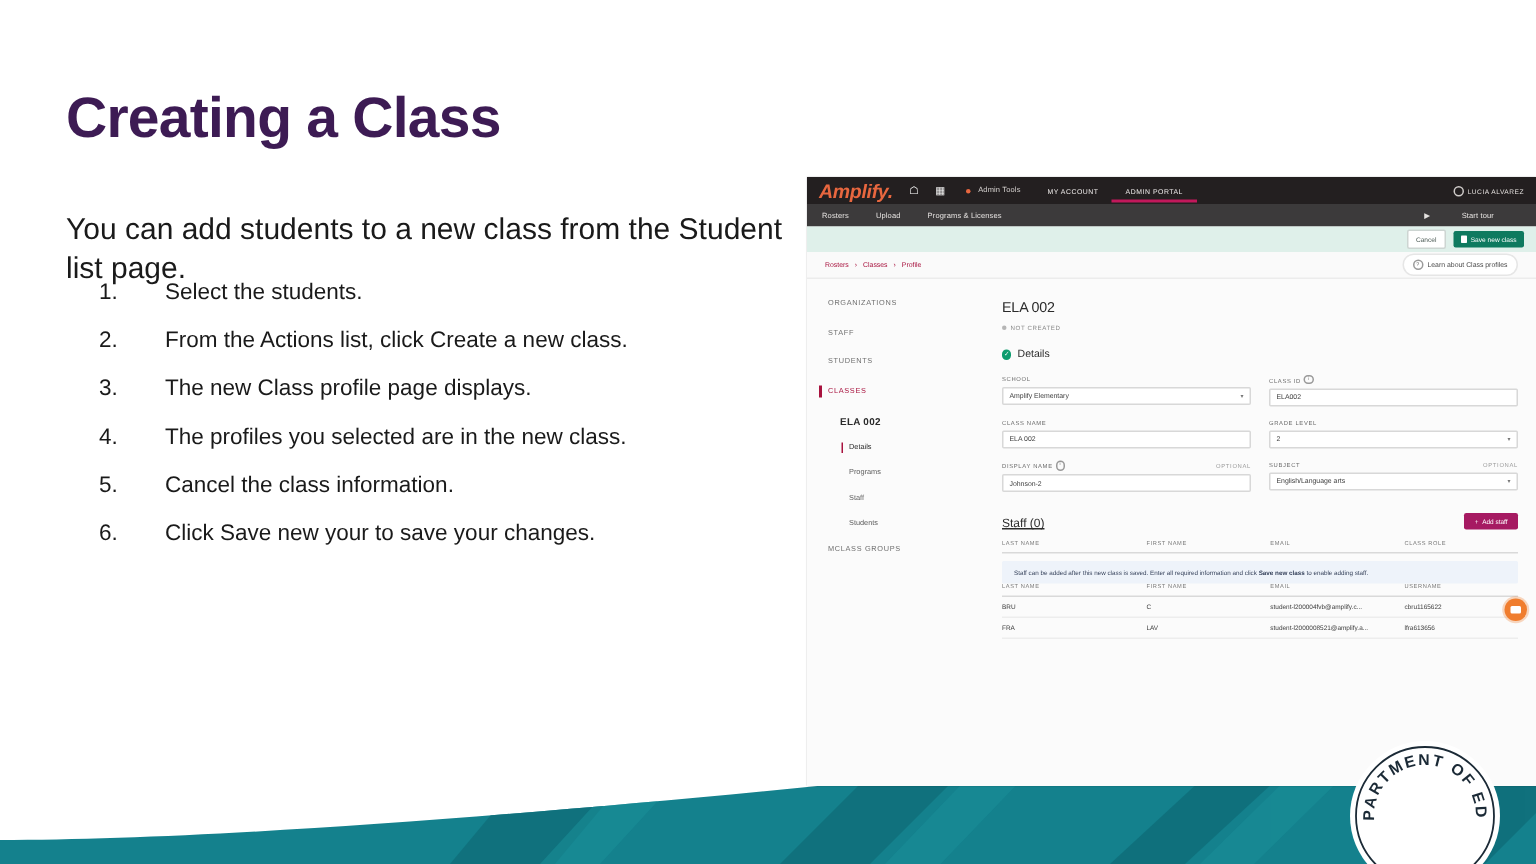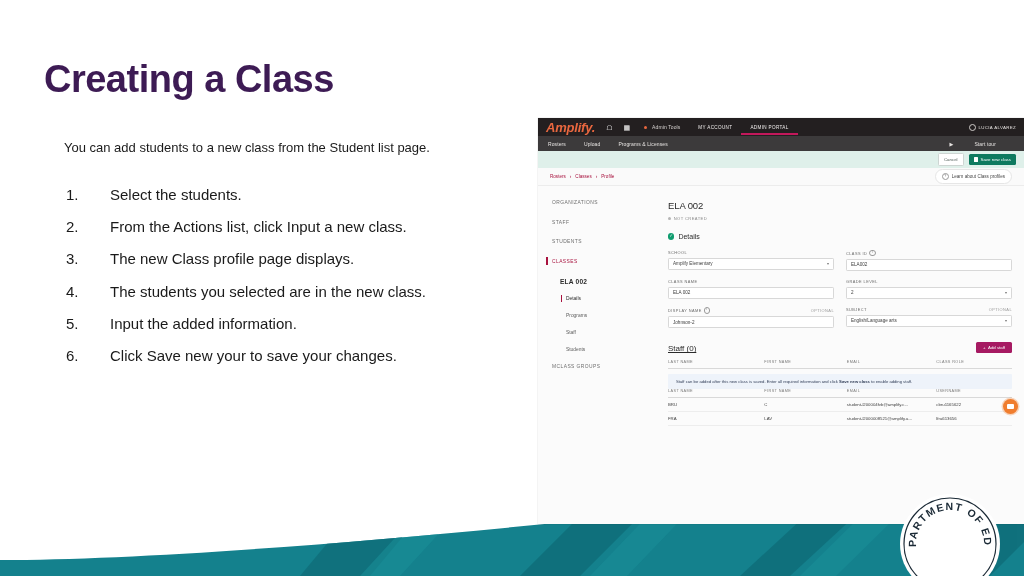--- a/index.html
+++ b/index.html
@@ -8,21 +8,21 @@
     font-family:"Liberation Sans", sans-serif;position:relative;
   }
   
   .slide-title{
     position:absolute;left:0;top:58px;width:1024px;text-align:left;
     font-size:38px;font-weight:bold;color:#3d1b54;letter-spacing:-0.5px;padding-left:44px;
   }
   
   .lead{
     position:absolute;left:44px;top:140px;width:500px;
-    font-size:13px;color:#1a1a1a;line-height:1.3;margin-left:20px;
+    font-size:20px;color:#1a1a1a;line-height:1.3;
   }
   .steps{
     position:absolute;left:66px;top:186px;width:470px;
     font-size:15px;color:#1a1a1a;
   }
   .step{display:flex;margin-bottom:14.2px;line-height:1.2;}
   .step-num{width:44px;flex:0 0 44px;}
   .step-txt{flex:1;}
   
   .wave{position:absolute;left:0;bottom:0;width:1024px;height:120px;overflow:hidden;}
@@ -156,33 +156,33 @@
 
 <div class="lead">You can add students to a new class from the Student list page.</div>
 
 <div class="steps">
   <div class="step">
     <span class="step-num">1.</span>
     <span class="step-txt">Select the students.</span>
   </div>
   <div class="step">
     <span class="step-num">2.</span>
-    <span class="step-txt">From the Actions list, click Input a new class.</span>
+    <span class="step-txt">From the Actions list, click Create a new class.</span>
   </div>
   <div class="step">
     <span class="step-num">3.</span>
     <span class="step-txt">The new Class profile page displays.</span>
   </div>
   <div class="step">
     <span class="step-num">4.</span>
-    <span class="step-txt">The students you selected are in the new class.</span>
+    <span class="step-txt">The profiles you selected are in the new class.</span>
   </div>
   <div class="step">
     <span class="step-num">5.</span>
-    <span class="step-txt">Input the added information.</span>
+    <span class="step-txt">Cancel the class information.</span>
   </div>
   <div class="step">
     <span class="step-num">6.</span>
     <span class="step-txt">Click Save new your to save your changes.</span>
   </div>
 </div>
 
 <div class="wave">
   <svg width="1024" height="120" viewBox="0 0 1024 120" xmlns="http://www.w3.org/2000/svg">
     <defs>

